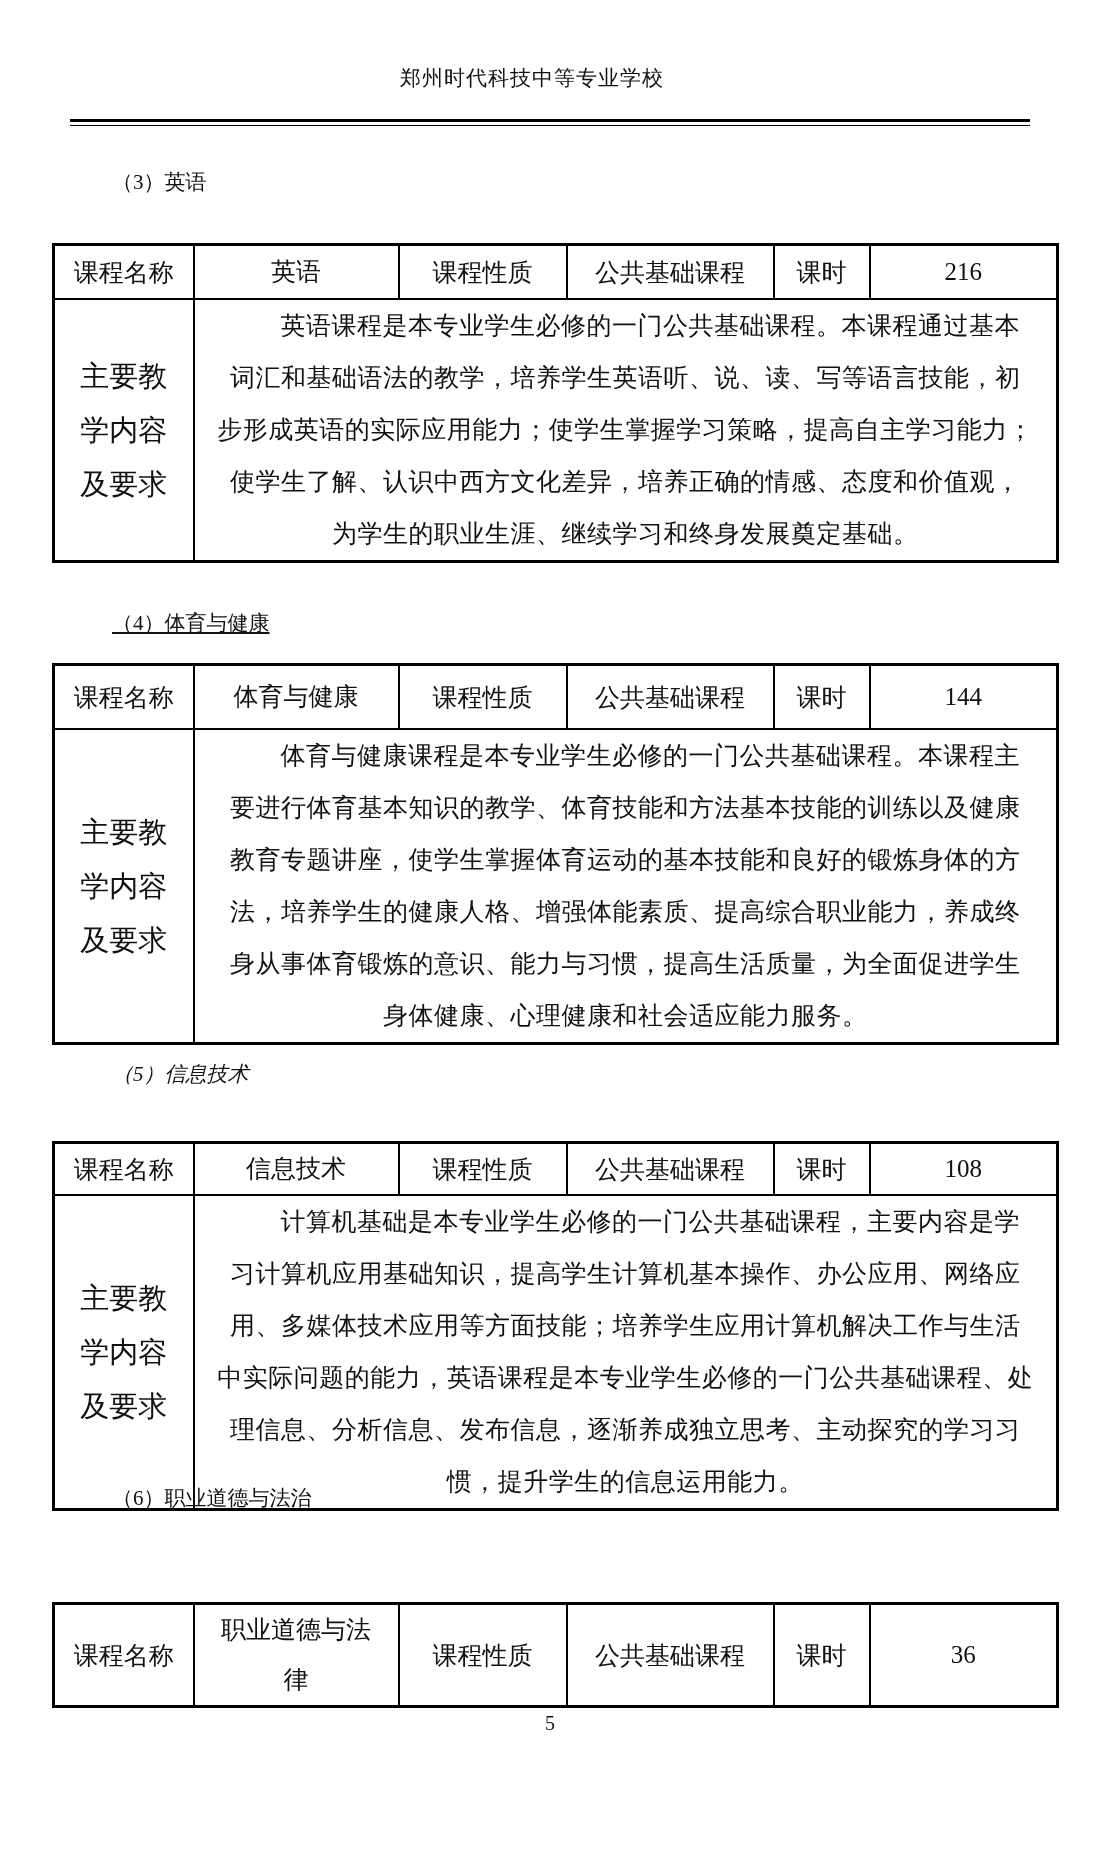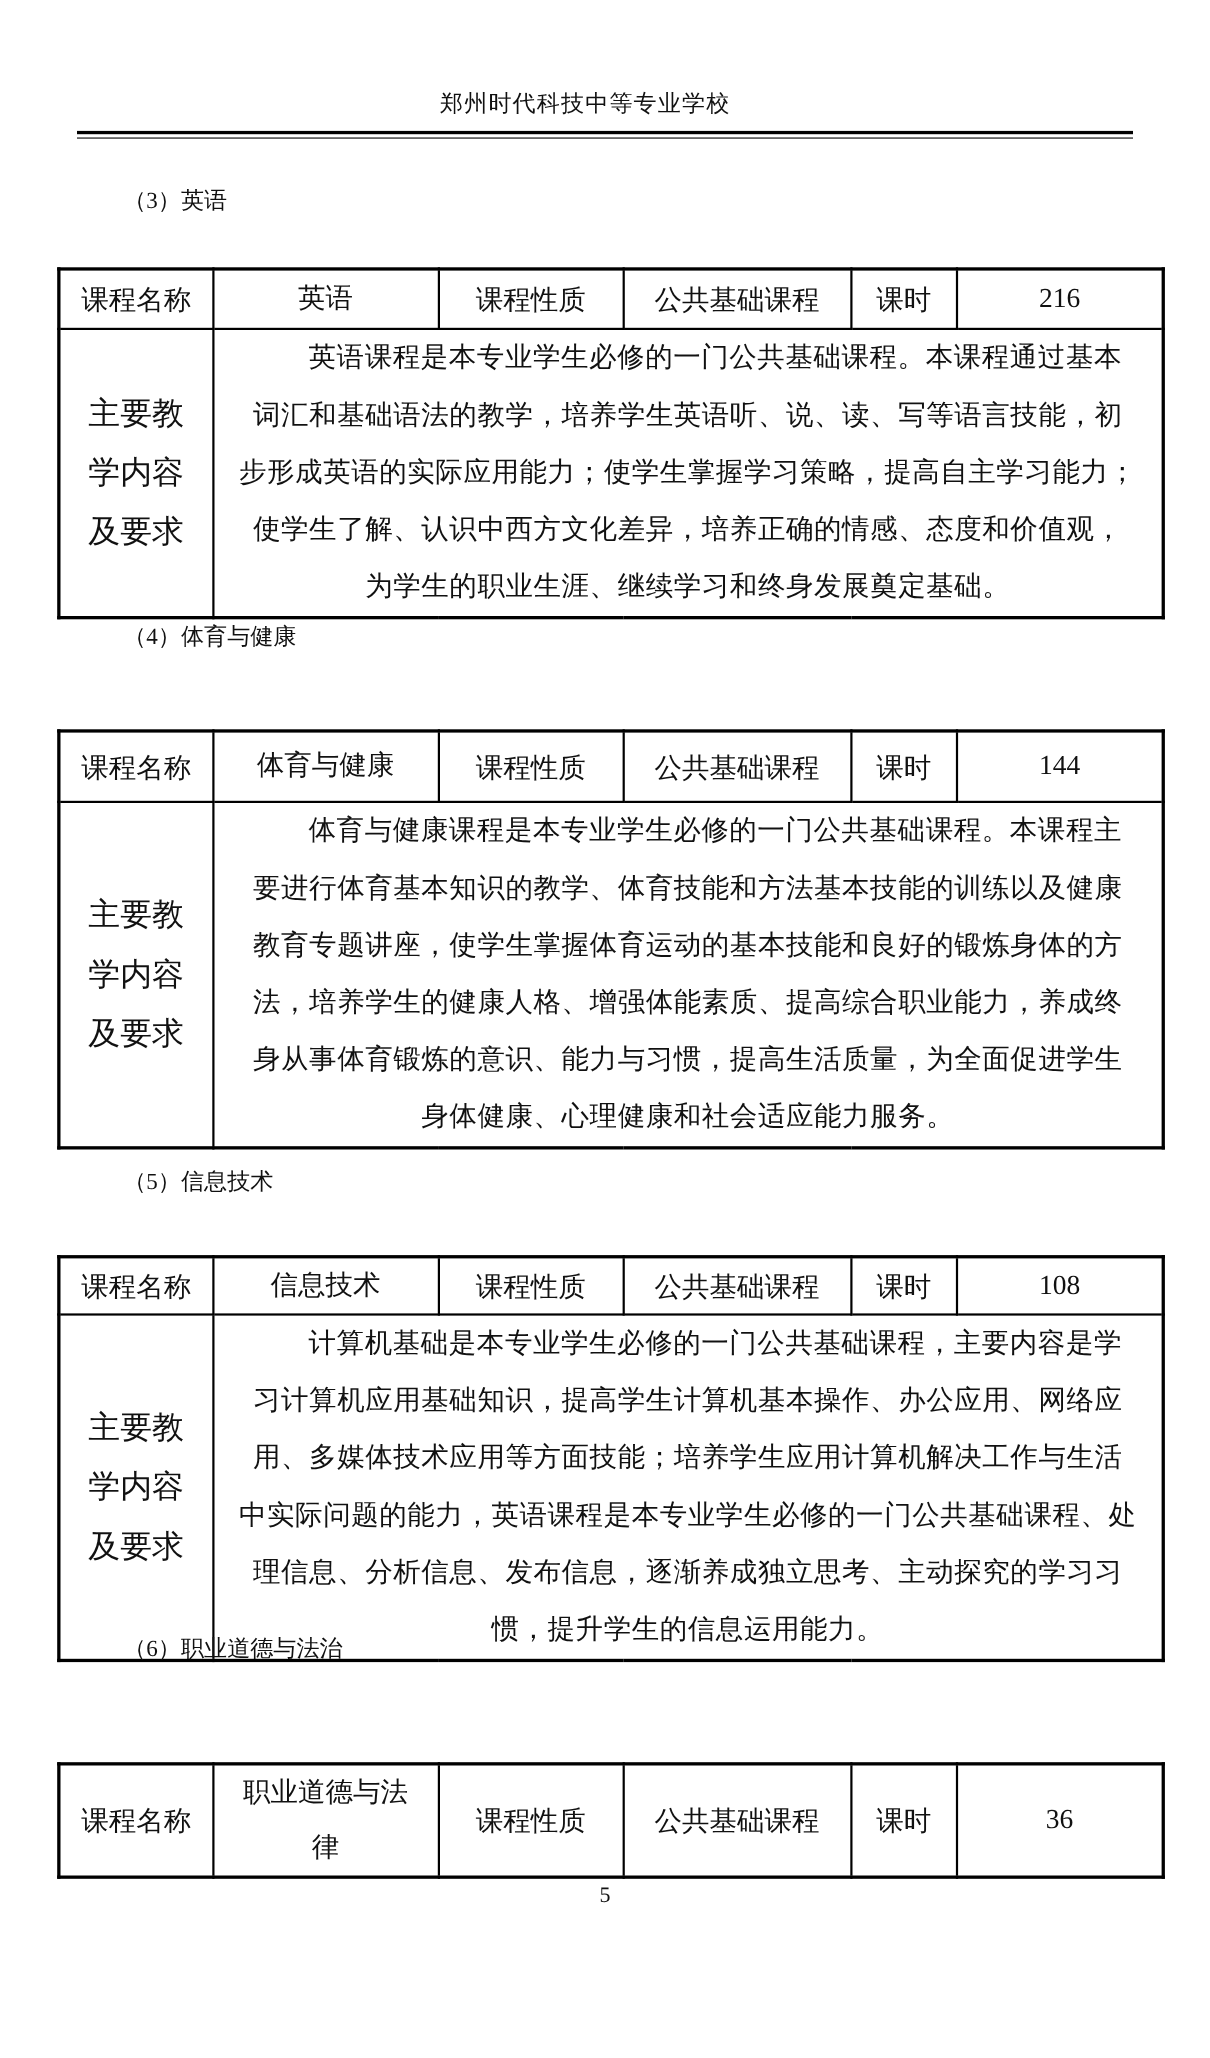--- a/index.html
+++ b/index.html
@@ -2,33 +2,33 @@
 <html><head>
 <meta charset="utf-8">
 <style>
   html,body{margin:0;padding:0;background:#ffffff;}
   body{
     width:1100px;height:1871px;position:relative;
     font-family:"Liberation Serif","DejaVu Serif",serif;
     color:#111;
   }
   .page-header-title{
-    position:absolute;top:80px;left:0;width:1064px;
+    position:absolute;top:64px;left:0;width:1064px;
     text-align:center;font-size:21px;letter-spacing:1px;
   }
   .header-rule{
     position:absolute;top:119px;left:70px;right:70px;
     height:3px;border-top:3px solid #000;border-bottom:1px solid #000;
   }
   .section-heading{
     position:absolute;left:112px;font-size:21px;white-space:nowrap;
   }
   #heading-3{top:168px;}
-  #heading-4{top:564px;}
-  #heading-5{top:1060px;}
+  #heading-4{top:609px;text-decoration:underline;}
+  #heading-5{top:1060px;font-style:italic;}
   #heading-6{top:1484px;}
   .course-table{
     position:absolute;left:52px;width:1004px;
     border-collapse:collapse;table-layout:fixed;
     border:3px solid #000;
     font-size:25px;
   }
   #table-english{top:243px;}
   #table-pe{top:663px;}
   #table-it{top:1141px;}

